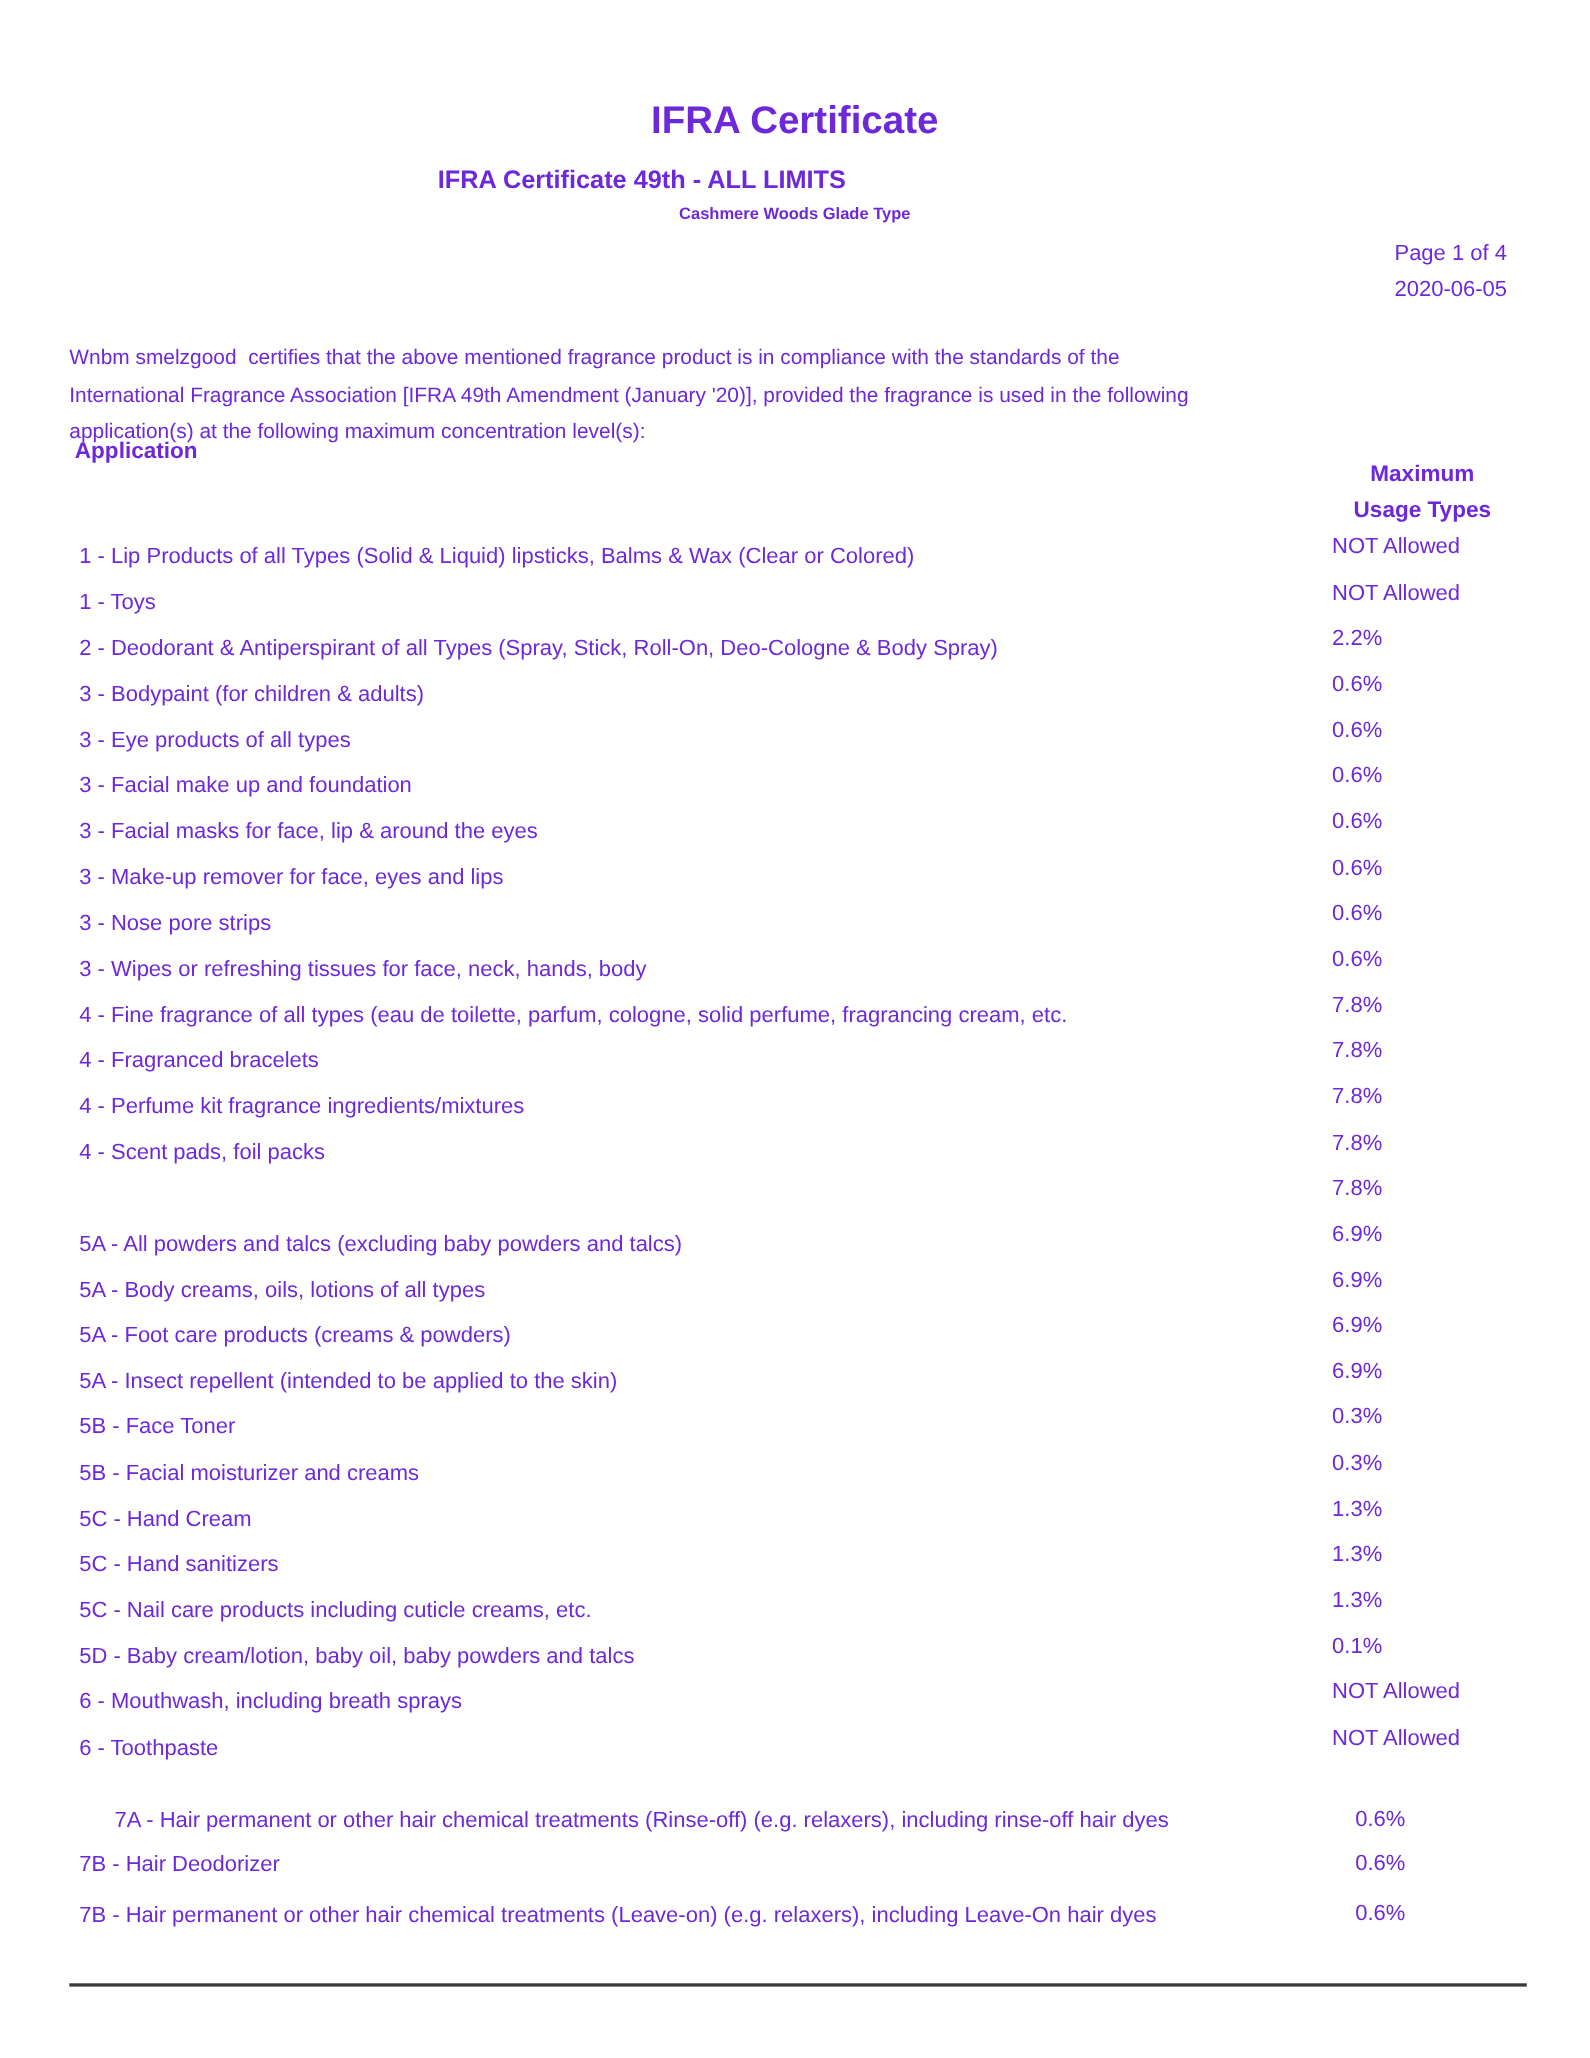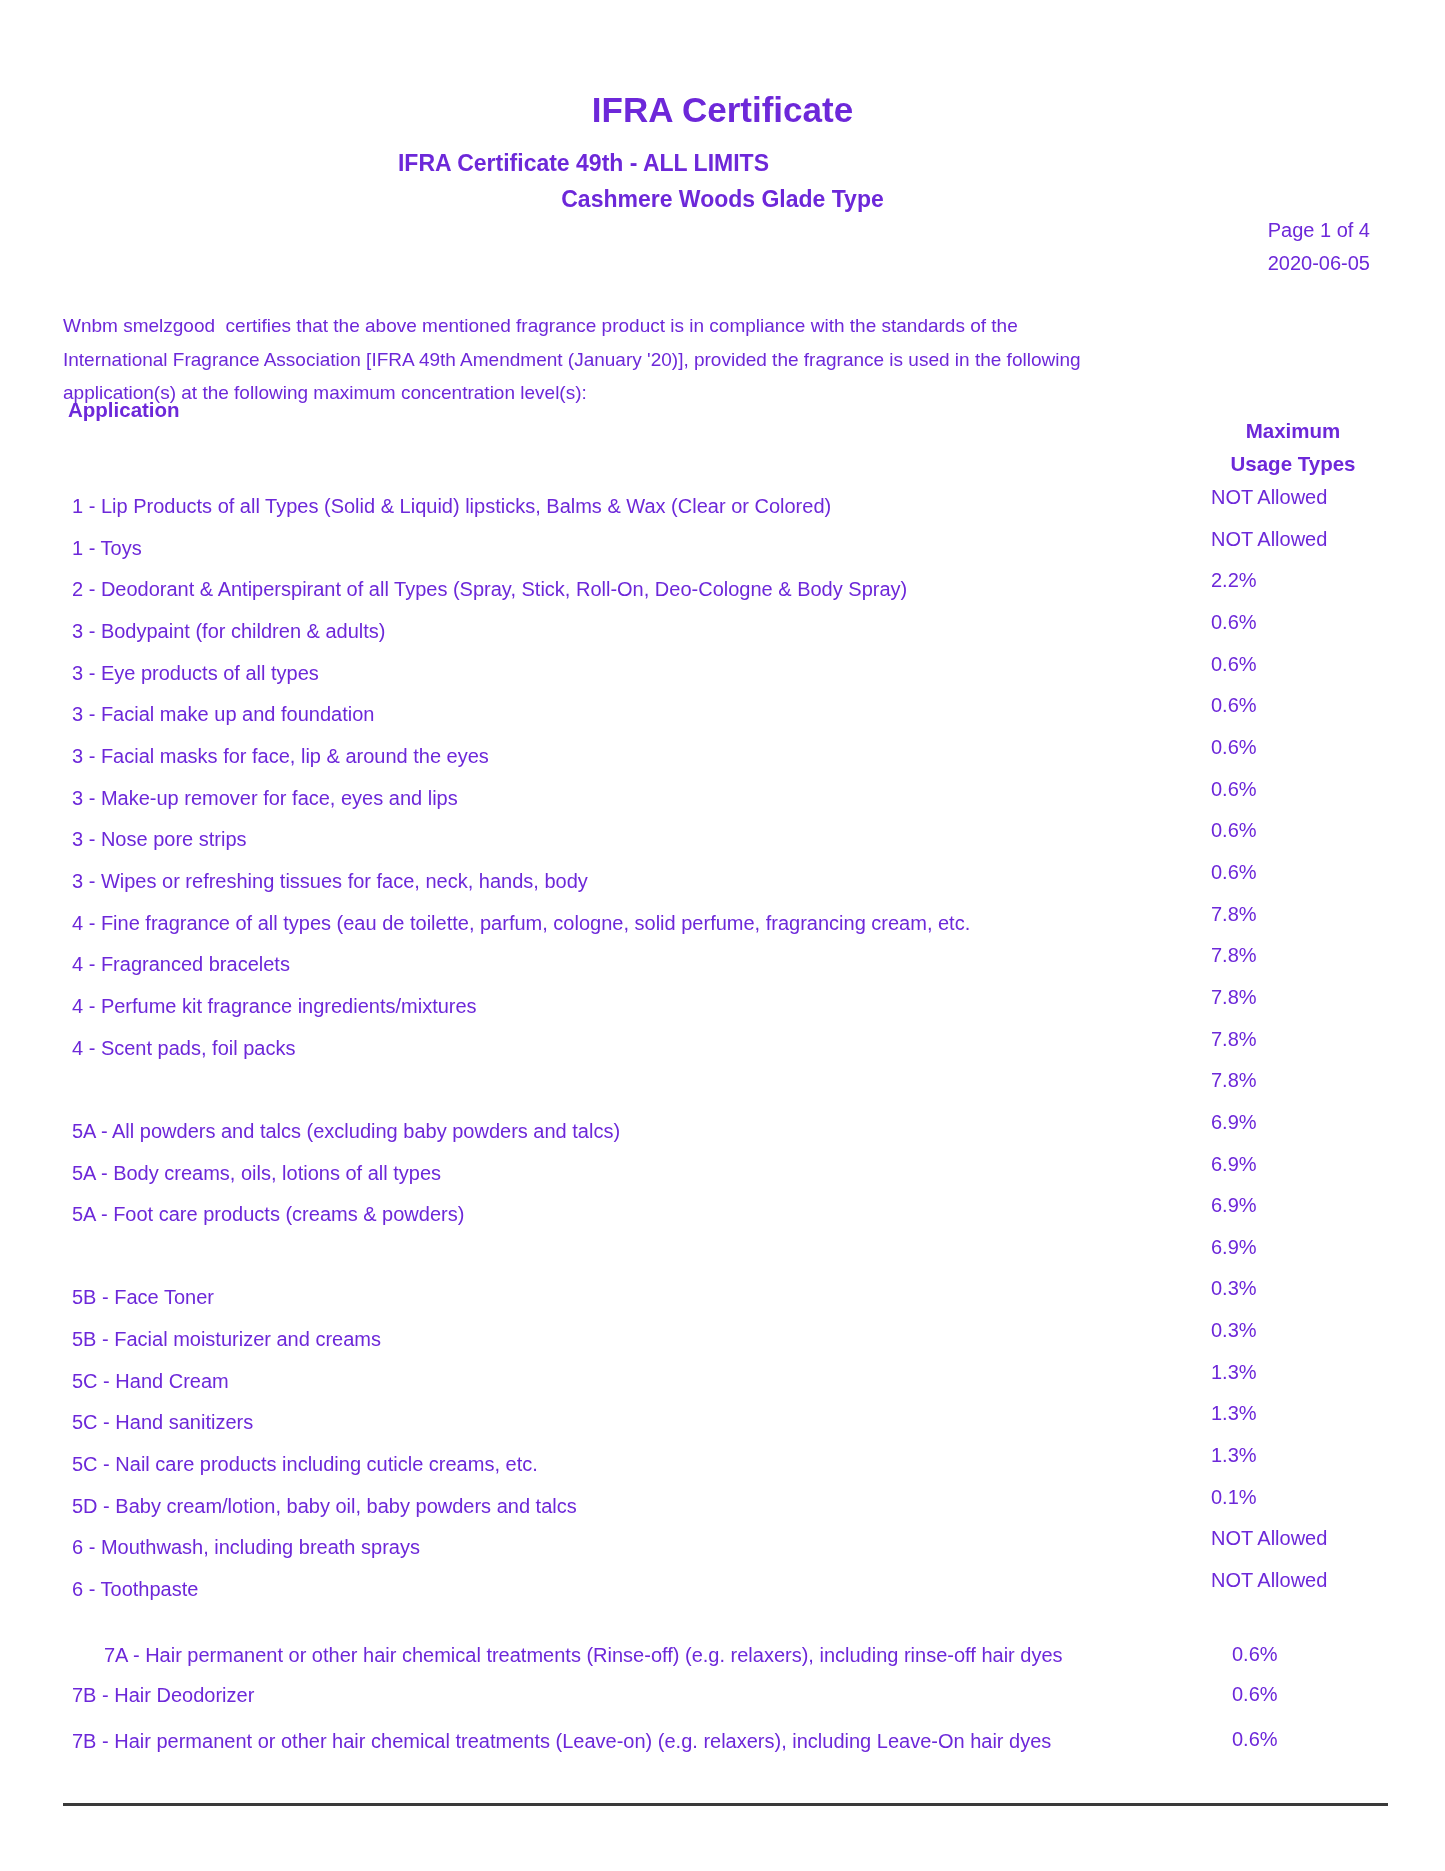--- a/index.html
+++ b/index.html
@@ -23,21 +23,21 @@
     position: absolute;
     top: 150px; left: 0; width: 1167px;
     text-align: center;
     font-size: 23px;
     font-weight: bold;
   }
   .doc-subtitle2 {
     position: absolute;
     top: 186px; left: 0; width: 1445px;
     text-align: center;
-    font-size: 23px;
+    font-size: 15px;
     font-weight: bold;
   }
   .page-info {
     position: absolute;
     top: 214px; right: 75px;
     text-align: right;
     font-size: 20px;
     line-height: 32.5px;
   }
   .intro {
@@ -175,20 +175,21 @@
   </div>
       <div class="row">
     <span class="app">5A - Body creams, oils, lotions of all types</span>
     <span class="val">6.9%</span>
   </div>
       <div class="row">
     <span class="app">5A - Foot care products (creams &amp; powders)</span>
     <span class="val">6.9%</span>
   </div>
       <div class="row">
+    <span class="app">5A - Insect repellent (intended to be applied to the skin)</span>
     <span class="val">6.9%</span>
   </div>
       <div class="row">
     <span class="app">5B - Face Toner</span>
     <span class="val">0.3%</span>
   </div>
       <div class="row">
     <span class="app">5B - Facial moisturizer and creams</span>
     <span class="val">0.3%</span>
   </div>

